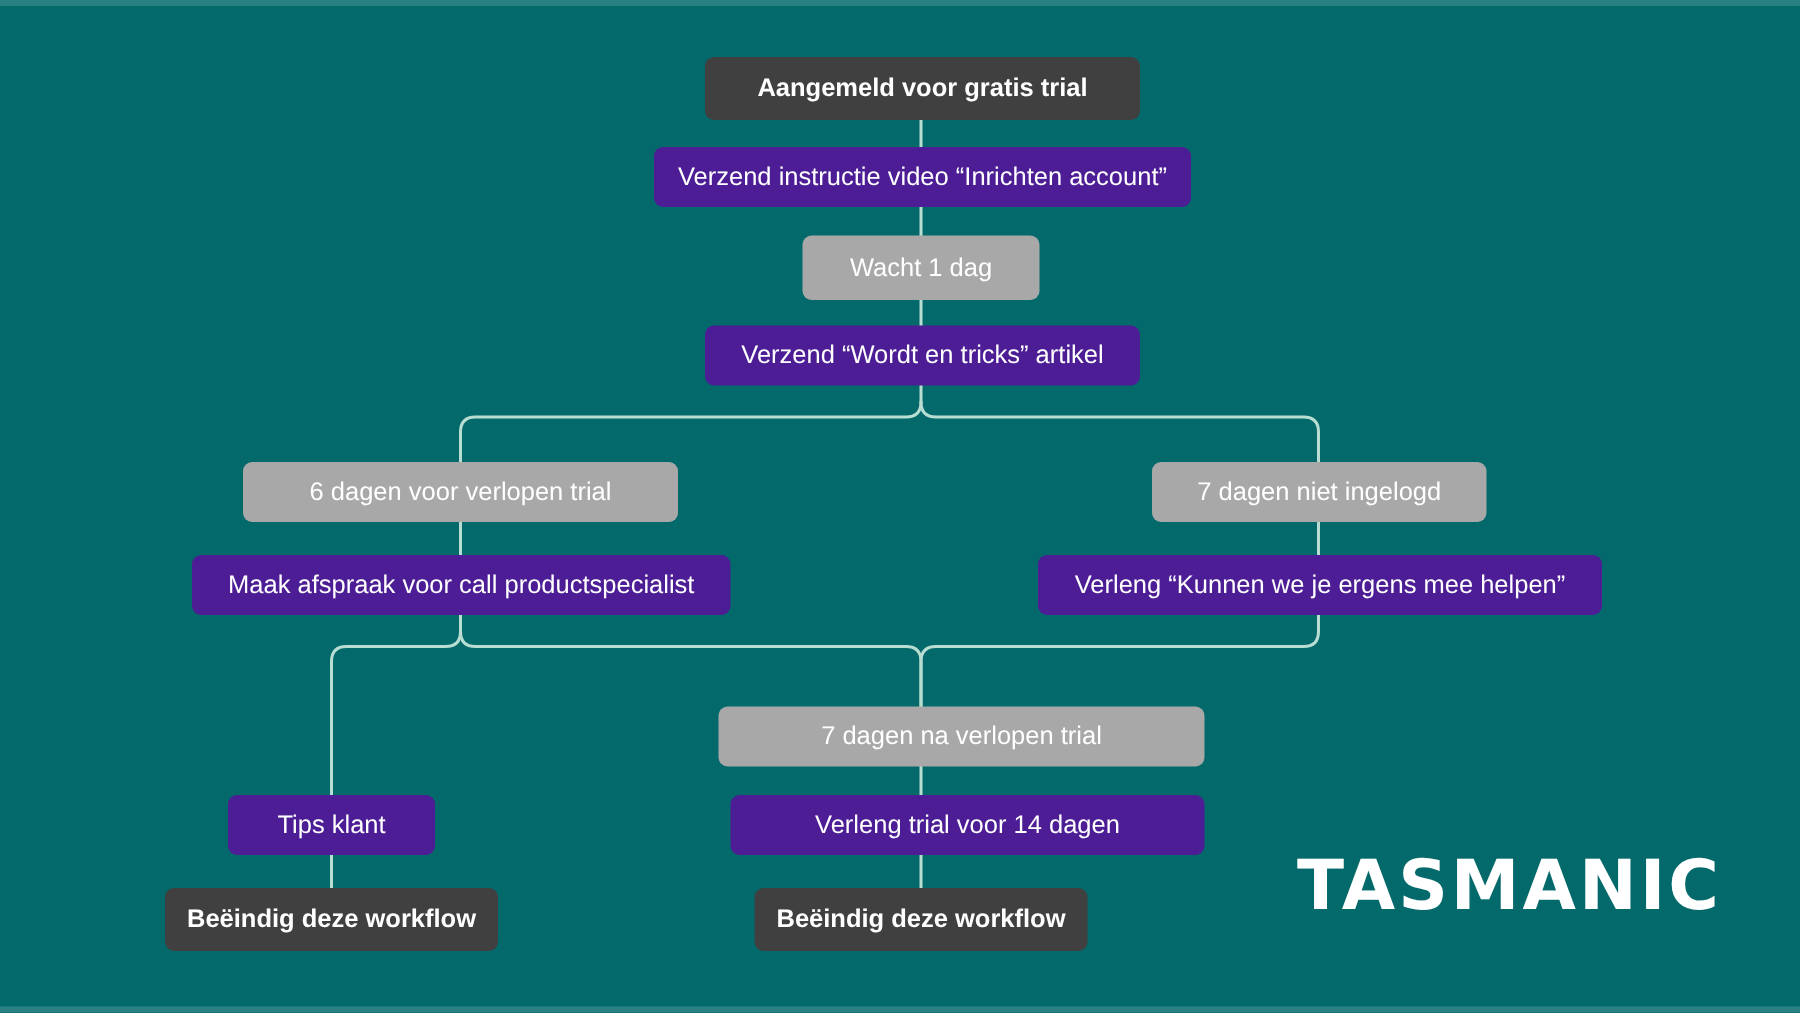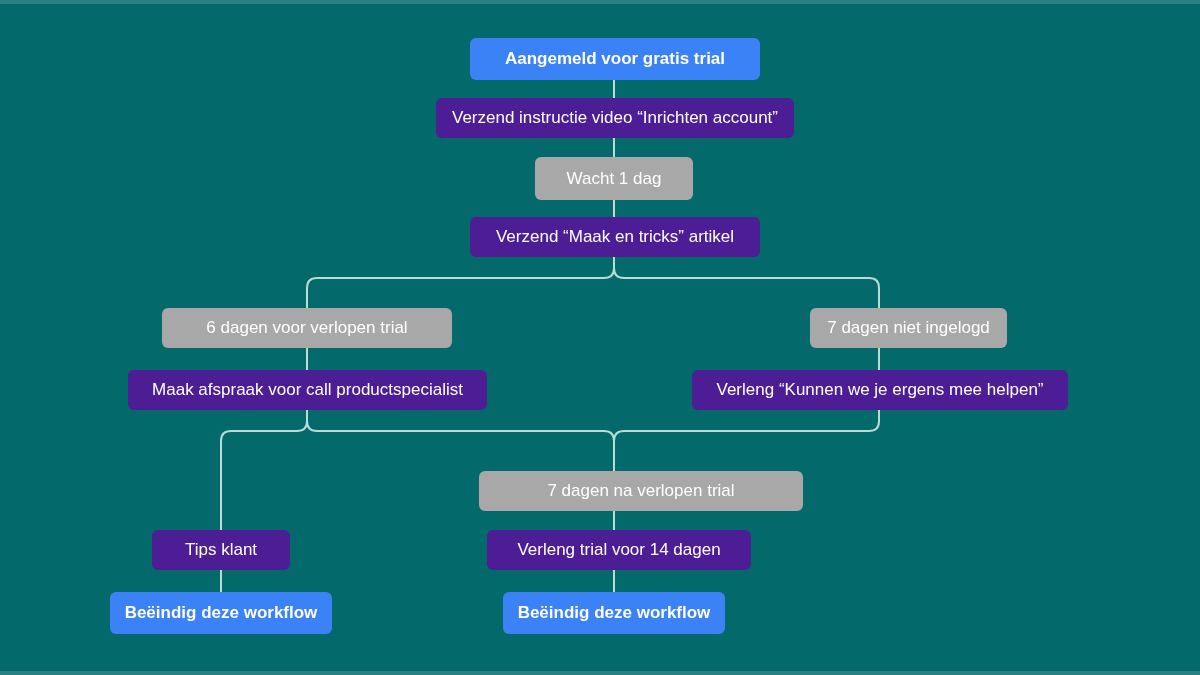--- a/index.html
+++ b/index.html
@@ -22,21 +22,21 @@
     display:flex;align-items:center;justify-content:center;
     box-sizing:border-box;
     border-radius:6px;
     color:#ffffff;
     text-align:center;
     line-height:1.15;
     white-space:nowrap;
   }
   .node.green{background:#4c1d95;font-size:17px;font-weight:400;}
   .node.gray{background:#a8a8a8;font-size:17px;font-weight:400;}
-  .node.orange{background:#3b82f6;font-size:17px;font-weight:700;}
+  .node.orange{background:#404040;font-size:17px;font-weight:700;}
 
   #logo{
     position:absolute;
     color:#ffffff;
     font-family:"DejaVu Sans", sans-serif;
     font-weight:700;
     font-size:46px;
     letter-spacing:2px;
     white-space:nowrap;
   }
@@ -77,26 +77,27 @@
       <path d="M221,570 L221,592"></path>
 
       <path d="M614,570 L614,592"></path>
     </g>
   </svg>
 
   <div id="nodes-layer">
       <div class="node orange" style="left: 470px; top: 38px; width: 290px; height: 42px;">Aangemeld voor gratis trial</div>
       <div class="node green" style="left: 436px; top: 98px; width: 358px; height: 40px;">Verzend instructie video “Inrichten account”</div>
       <div class="node gray" style="left: 535px; top: 157px; width: 158px; height: 43px;">Wacht 1 dag</div>
-      <div class="node green" style="left: 470px; top: 217px; width: 290px; height: 40px;">Verzend “Maak en tricks” artikel</div>
+      <div class="node green" style="left: 470px; top: 217px; width: 290px; height: 40px;">Verzend “Wordt en tricks” artikel</div>
       <div class="node gray" style="left: 162px; top: 308px; width: 290px; height: 40px;">6 dagen voor verlopen trial</div>
-      <div class="node gray" style="left: 810px; top: 308px; width: 197px; height: 40px;">7 dagen niet ingelogd</div>
+      <div class="node gray" style="left: 768px; top: 308px; width: 223px; height: 40px;">7 dagen niet ingelogd</div>
       <div class="node green" style="left: 128px; top: 370px; width: 359px; height: 40px;">Maak afspraak voor call productspecialist</div>
       <div class="node green" style="left: 692px; top: 370px; width: 376px; height: 40px;">Verleng “Kunnen we je ergens mee helpen”</div>
       <div class="node gray" style="left: 479px; top: 471px; width: 324px; height: 40px;">7 dagen na verlopen trial</div>
       <div class="node green" style="left: 152px; top: 530px; width: 138px; height: 40px;">Tips klant</div>
-      <div class="node green" style="left: 487px; top: 530px; width: 264px; height: 40px;">Verleng trial voor 14 dagen</div>
+      <div class="node green" style="left: 487px; top: 530px; width: 316px; height: 40px;">Verleng trial voor 14 dagen</div>
       <div class="node orange" style="left: 110px; top: 592px; width: 222px; height: 42px;">Beëindig deze workflow</div>
       <div class="node orange" style="left: 503px; top: 592px; width: 222px; height: 42px;">Beëindig deze workflow</div>
     </div>
 
+  <div id="logo" style="right: 52px; top: 590px; transform: translateY(-50%);">TASMANIC</div>
 
 </div>
 
 </body></html>

